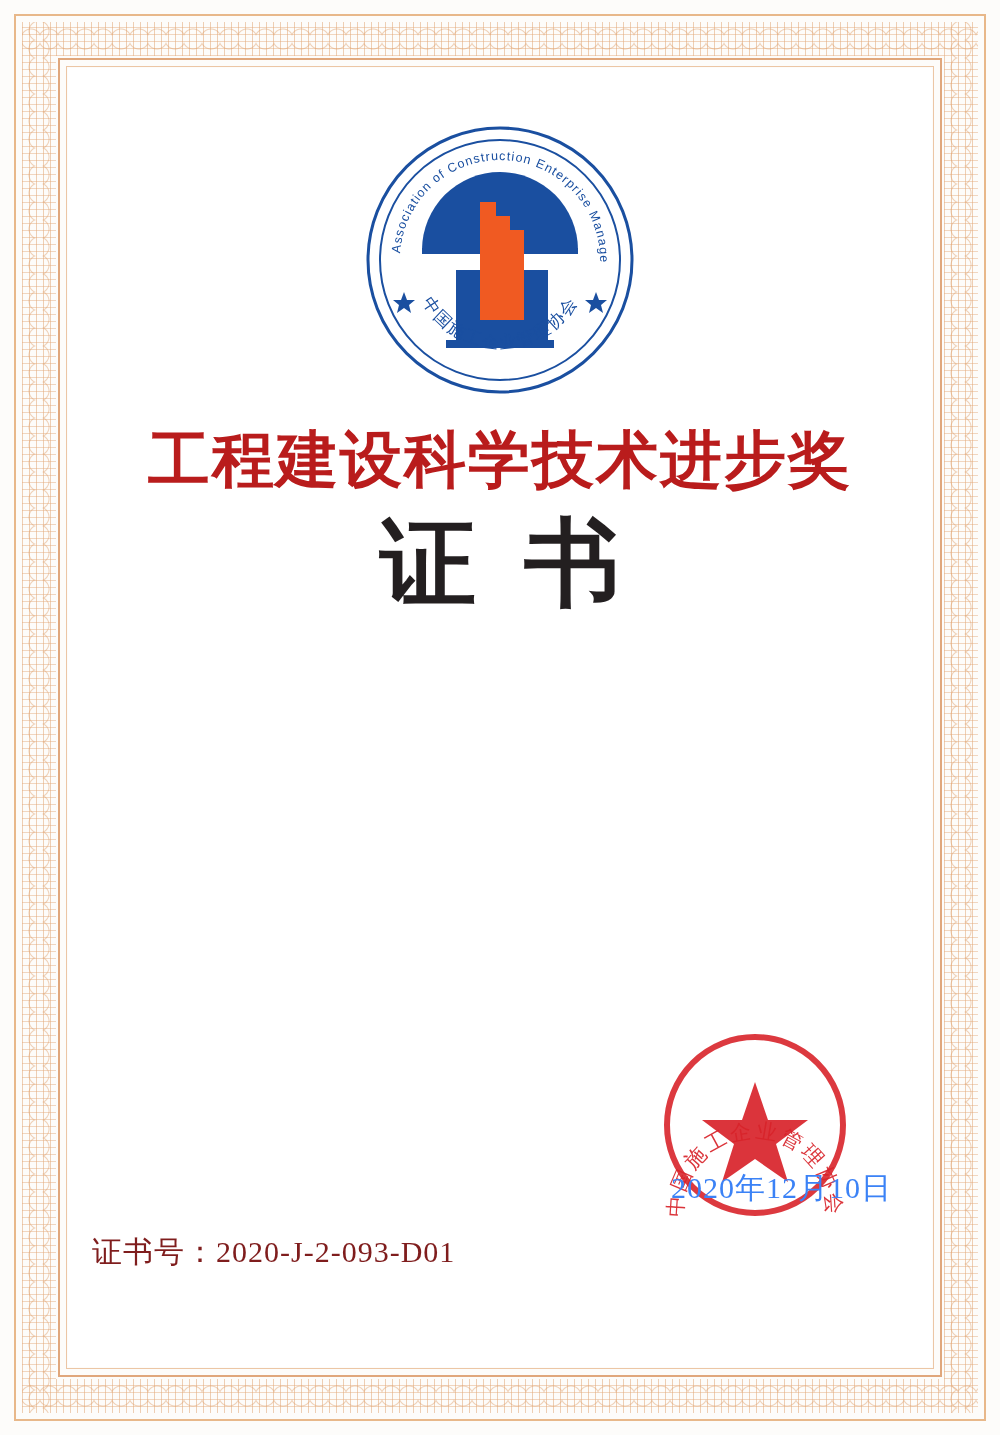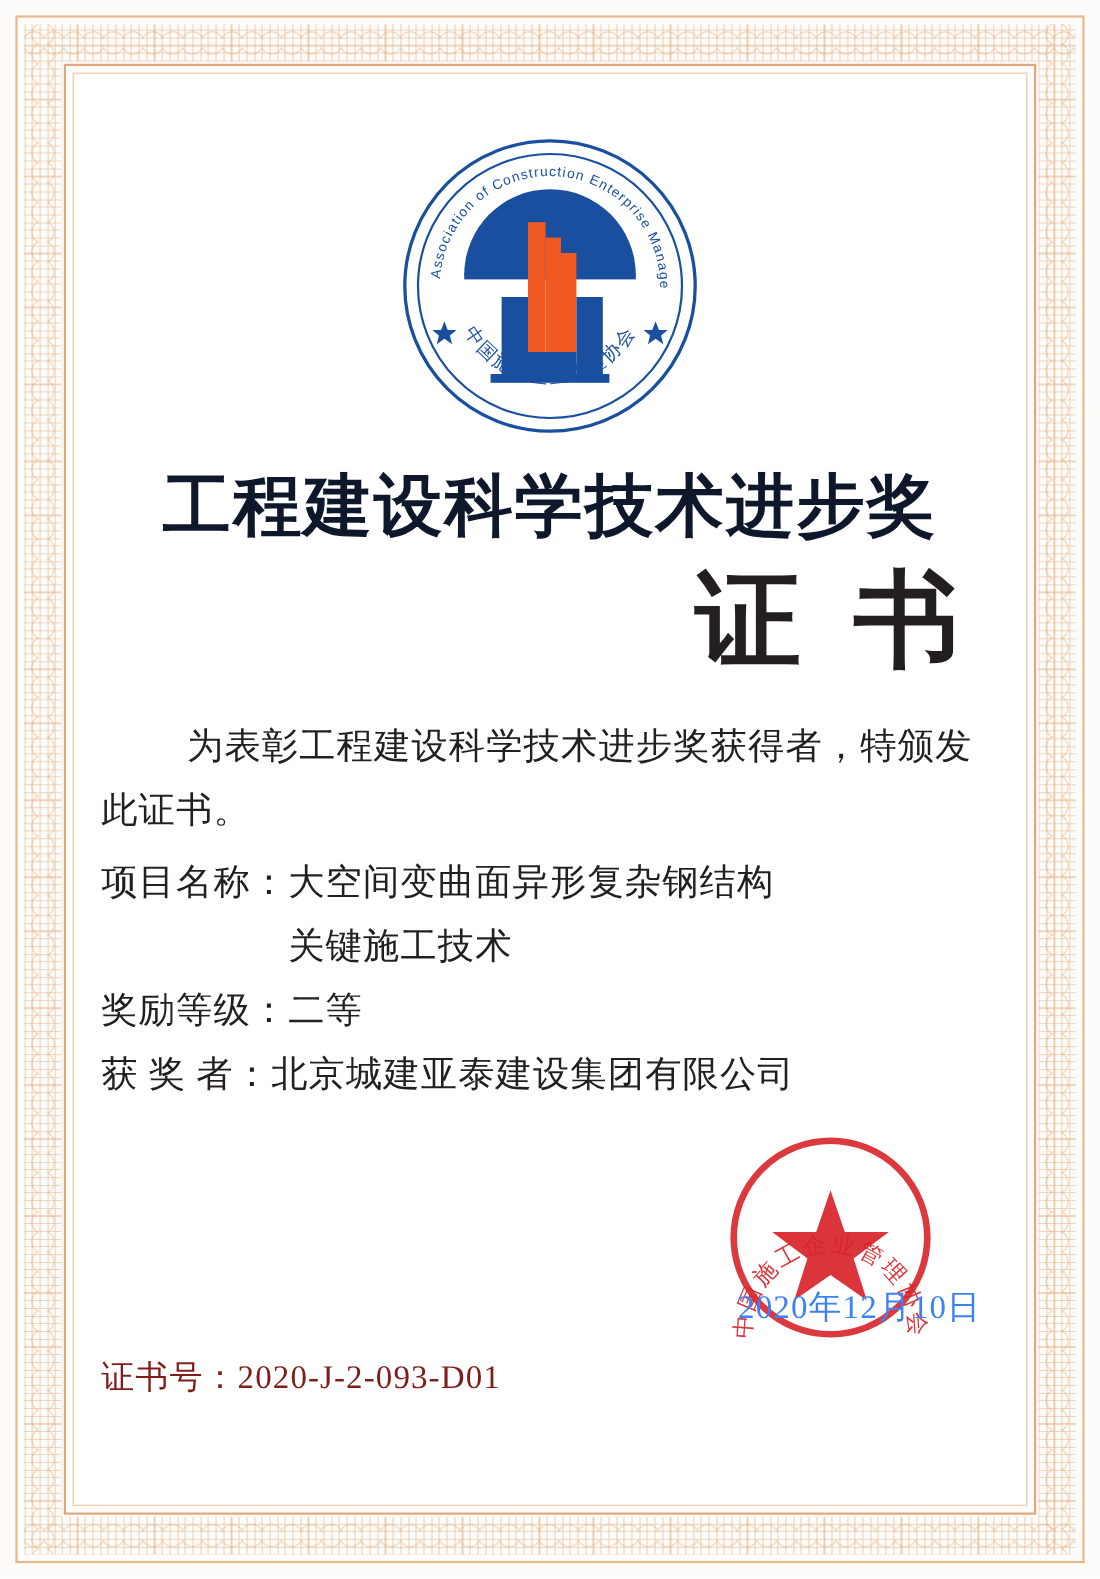--- a/index.html
+++ b/index.html
@@ -116,28 +116,28 @@
 
   .title-main {
     position: absolute;
     top: 338px;
     left: 0; right: 0;
     text-align: center;
     font-family: "Liberation Serif", serif;
     font-size: 62px;
     font-weight: bold;
     letter-spacing: 2px;
-    color: #0f172a;
+    color: #b91c1c;
     white-space: nowrap;
   }
   .title-sub {
     position: absolute;
     top: 420px;
     left: 0; right: 0;
-    text-align: right;
+    text-align: center;
     font-family: Liberation Serif, serif;
     font-size: 96px;
     font-weight: bold;
     letter-spacing: 48px;
     text-indent: 48px;
     color: #231f20;
   }
 
   .body-text {
     position: absolute;
@@ -242,36 +242,20 @@
         </text>
         <text font-family="Liberation Sans, sans-serif" font-size="17" fill="#1a4fa0" letter-spacing="2">
           <textPath href="#arcBottom" startOffset="50%" text-anchor="middle">中国施工企业管理协会</textPath>
         </text>
       </svg>
     </div>
 
     <div class="title-main">工程建设科学技术进步奖</div>
     <div class="title-sub">证书</div>
 
-    <div class="body-text">
-      <p class="para">为表彰工程建设科学技术进步奖获得者，特颁发此证书。</p>
-
-      <p class="field-row">
-        <span class="field-label">项目名称：</span><span>大空间变曲面异形复杂钢结构</span>
-      </p>
-      <p class="field-continuation">关键施工技术</p>
-
-      <p class="field-row">
-        <span class="field-label">奖励等级：</span><span>二等</span>
-      </p>
-
-      <p class="field-row">
-        <span class="field-label">获 奖 者：</span><span>北京城建亚泰建设集团有限公司</span>
-      </p>
-    </div>
 
     <div class="seal">
       <svg viewBox="0 0 210 210" width="210" height="210" aria-hidden="true">
         <defs>
           <path id="sealArc" d="M 105,190 m -72,0 a 72,72 0 1 1 144,0" fill="none"></path>
         </defs>
         <circle cx="105" cy="105" r="88" fill="none" stroke="#d8232a" stroke-width="6" opacity="0.9"></circle>
         <polygon points="105,62 118,100 158,100 126,124 138,162 105,139 72,162 84,124 52,100 92,100" fill="#d8232a" opacity="0.92"></polygon>
         <text font-family="Liberation Serif, serif" font-size="21" fill="#d8232a" letter-spacing="3" opacity="0.92">
           <textPath href="#sealArc" startOffset="50%" text-anchor="middle">中国施工企业管理协会</textPath>

